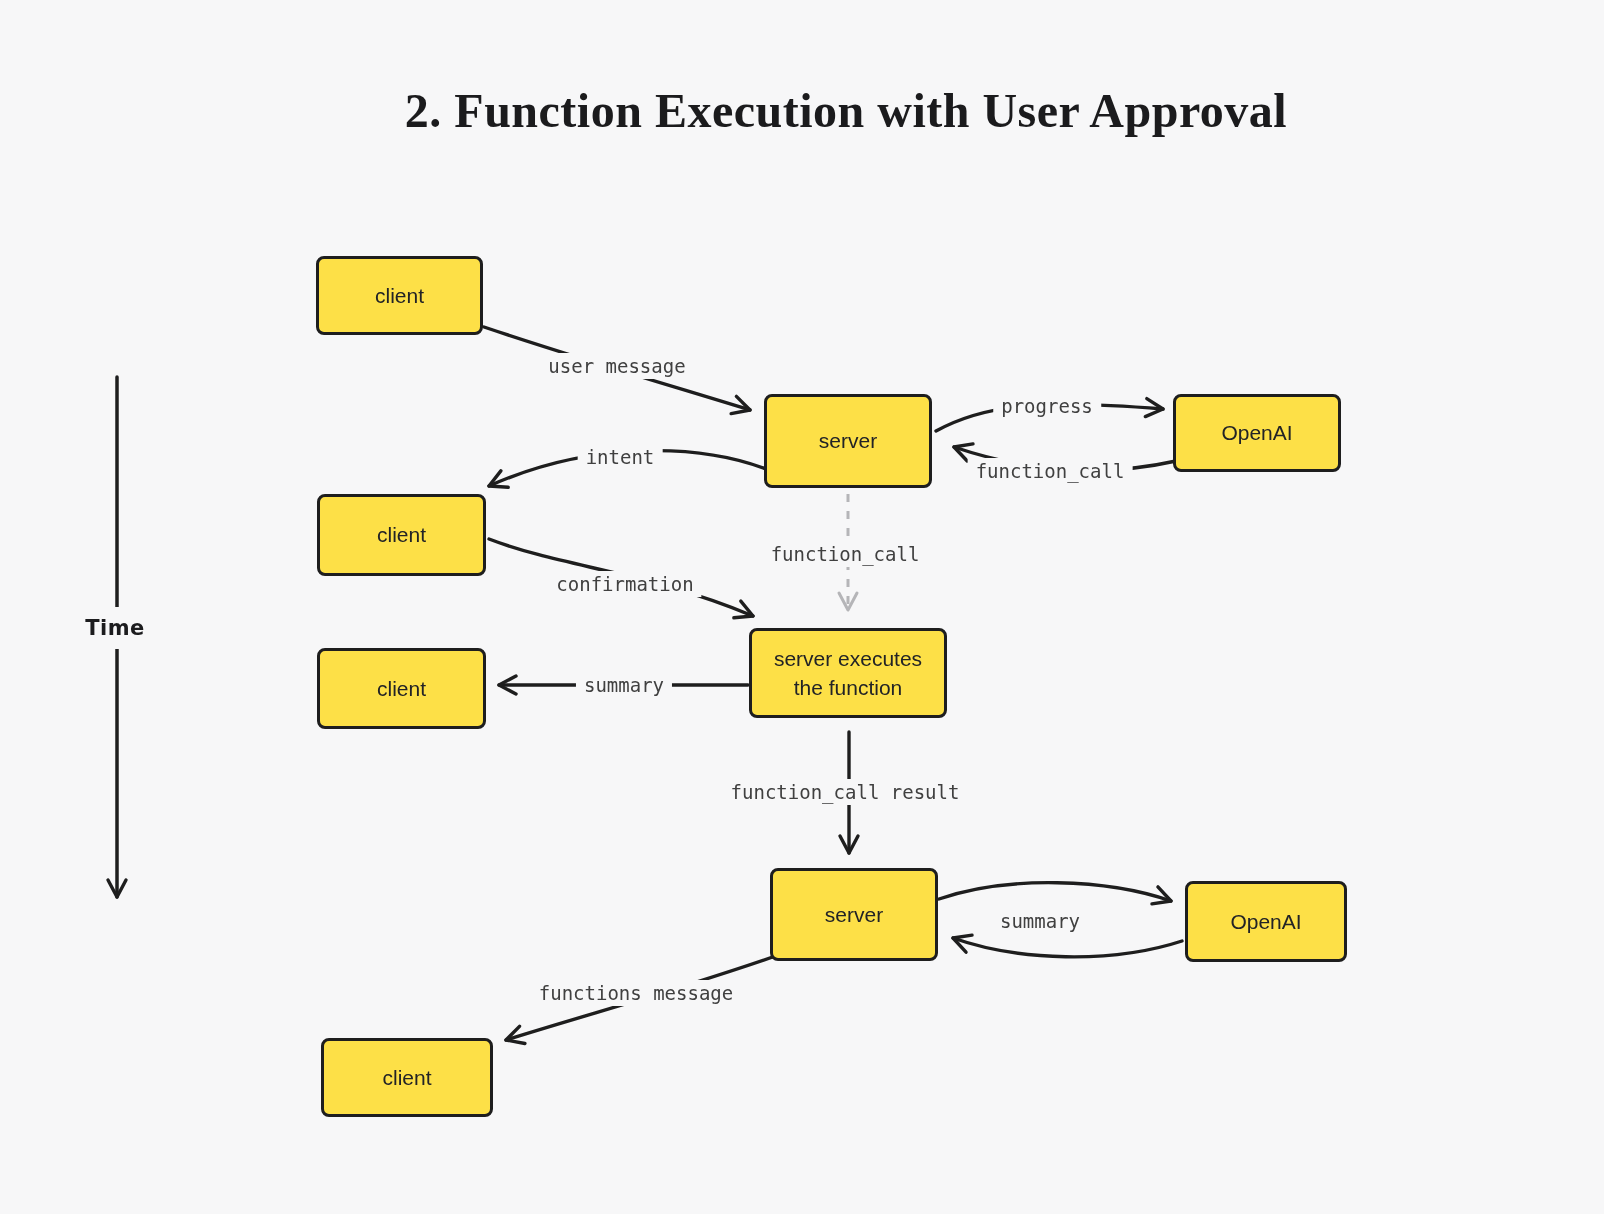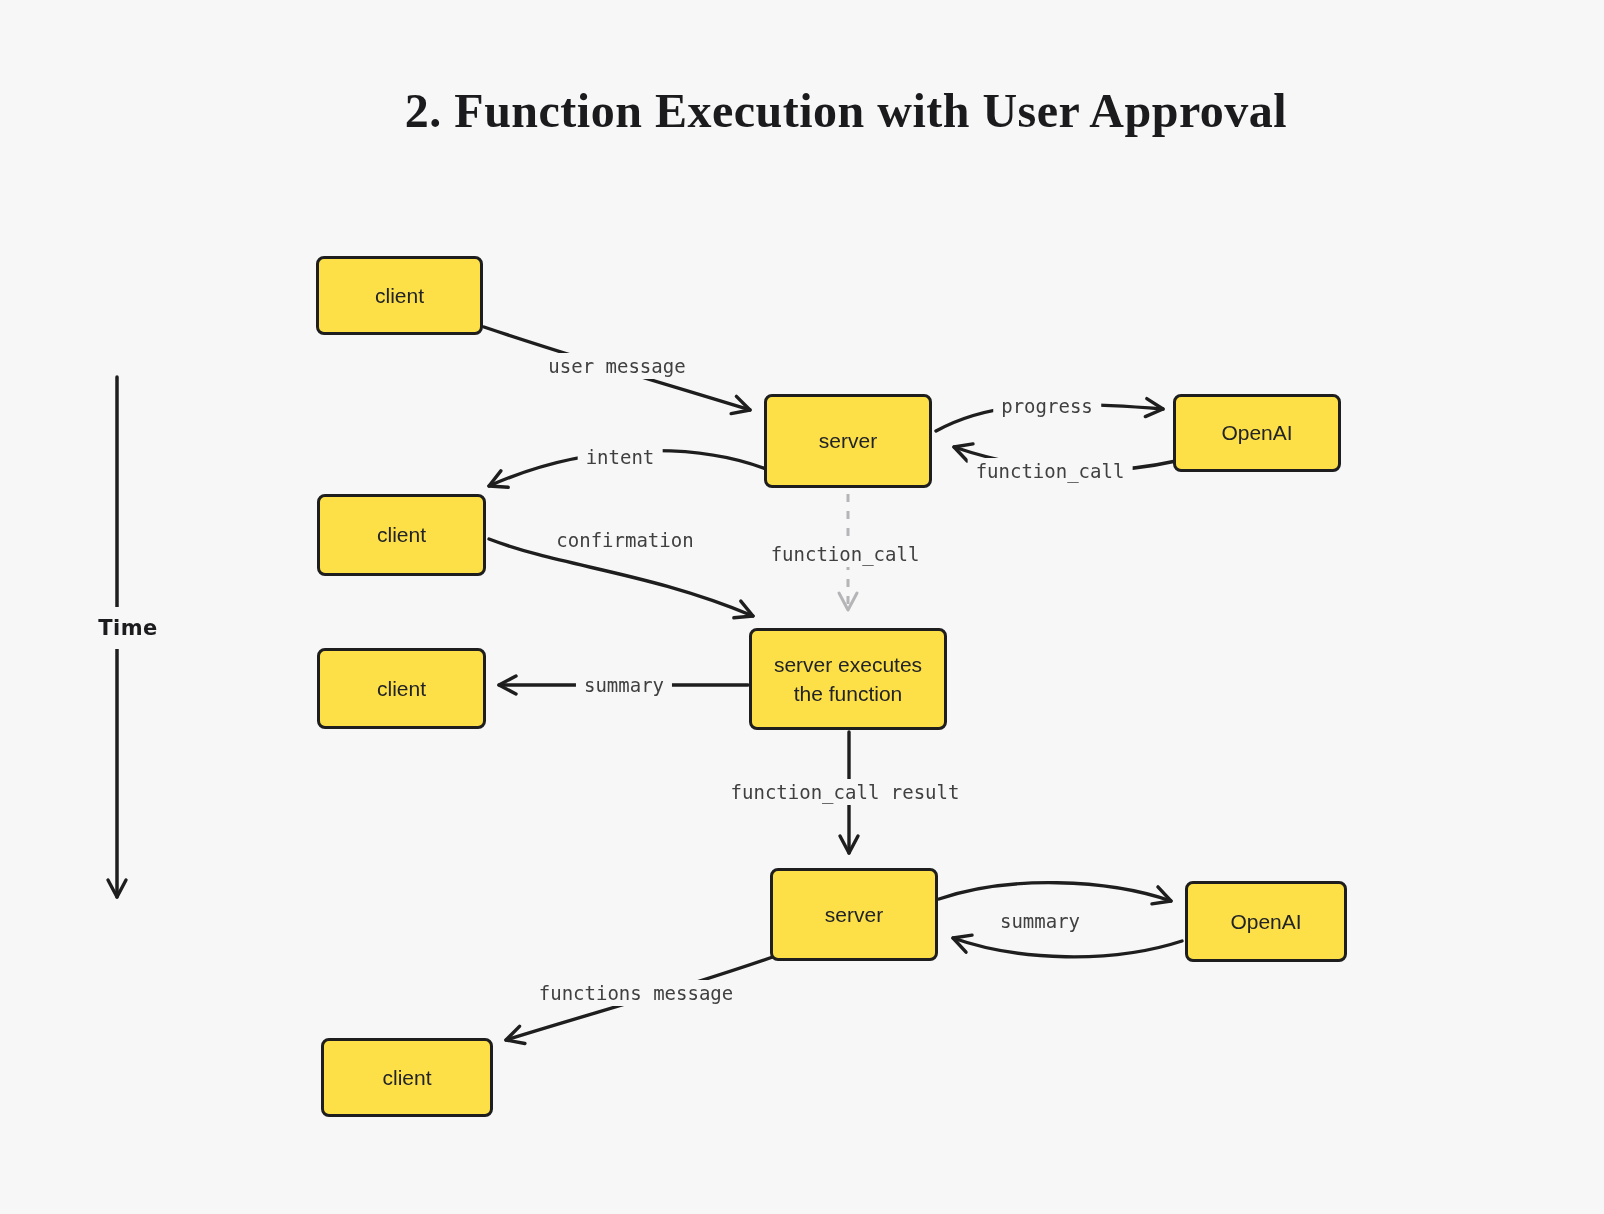--- a/index.html
+++ b/index.html
@@ -92,49 +92,49 @@
     <path d="M849 732 L 849 853" fill="none" stroke="#1e1e1e" stroke-width="3.4" stroke-linecap="round" marker-end="url(#mDark)"></path>
 
     <path d="M939 899 C 1008 875, 1108 879, 1171 901" fill="none" stroke="#1e1e1e" stroke-width="3.4" stroke-linecap="round" marker-end="url(#mDark)"></path>
     <path d="M1182 941 C 1112 964, 1018 961, 953 938" fill="none" stroke="#1e1e1e" stroke-width="3.4" stroke-linecap="round" marker-end="url(#mDark)"></path>
 
     <path d="M784 953 C 692 986, 592 1013, 506 1040" fill="none" stroke="#1e1e1e" stroke-width="3.4" stroke-linecap="round" marker-end="url(#mDark)"></path>
   </svg>
 
   <div class="title" style="left:846px;top:110px">2. Function Execution with User Approval</div>
 
-  <div class="time-label" style="left:128px;top:628px">Time</div>
+  <div class="time-label" style="left:115px;top:628px">Time</div>
 
   <div class="node" style="left:316px;top:256px;width:167px;height:79px">client</div>
 
   <div class="node" style="left:764px;top:394px;width:168px;height:94px">server</div>
 
   <div class="node" style="left:1173px;top:394px;width:168px;height:78px">OpenAI</div>
 
   <div class="node" style="left:317px;top:494px;width:169px;height:82px">client</div>
 
-  <div class="node" style="left:749px;top:628px;width:198px;height:102px">server executes the function</div>
+  <div class="node" style="left:749px;top:628px;width:198px;height:90px">server executes the function</div>
 
   <div class="node" style="left:317px;top:648px;width:169px;height:81px">client</div>
 
   <div class="node" style="left:770px;top:868px;width:168px;height:93px">server</div>
 
   <div class="node" style="left:1185px;top:881px;width:162px;height:81px">OpenAI</div>
 
   <div class="node" style="left:321px;top:1038px;width:172px;height:79px">client</div>
 
   <div class="elabel" style="left:617px;top:366px">user message</div>
 
   <div class="elabel" style="left:1047px;top:406px">progress</div>
 
   <div class="elabel" style="left:1050px;top:471px">function_call</div>
 
   <div class="elabel" style="left:620px;top:457px">intent</div>
 
-  <div class="elabel" style="left:625px;top:540px">confirmation</div>
+  <div class="elabel" style="left:625px;top:584px">confirmation</div>
 
   <div class="elabel" style="left:845px;top:554px">function_call</div>
 
   <div class="elabel" style="left:624px;top:685px">summary</div>
 
   <div class="elabel" style="left:845px;top:792px">function_call result</div>
 
   <div class="elabel" style="left:1040px;top:921px">summary</div>
 
   <div class="elabel" style="left:636px;top:993px">functions message</div>

